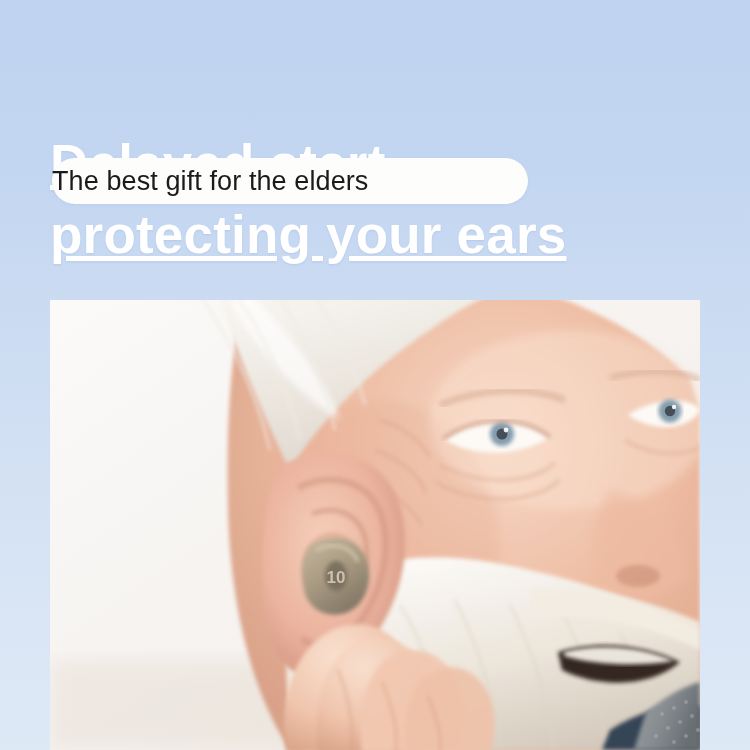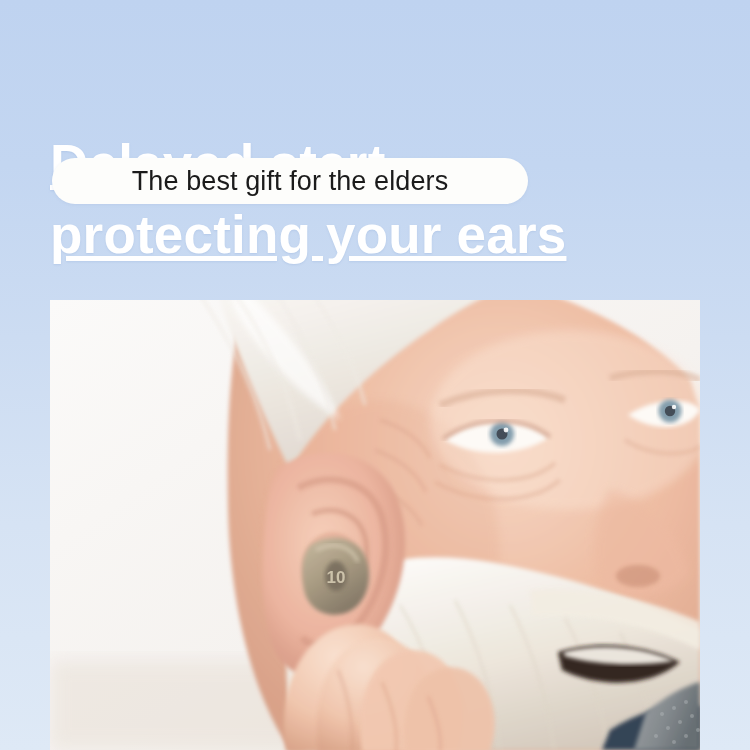--- a/index.html
+++ b/index.html
@@ -43,21 +43,20 @@
   #badge {
     position:absolute;
     left:52px;
     top:158px;
     width:476px;
     height:46px;
     background:#fdfdfb;
     border-radius:23px;
     display:flex;
     align-items:center;
-    justify-content:center;
     box-shadow:0 1px 3px rgba(150,175,215,0.22);
   }
   #badge-text {
     color:#1b1b1b;
     font-size:27px;
     font-weight:400;
     letter-spacing:0.1px;
     white-space:nowrap;
   }
 

